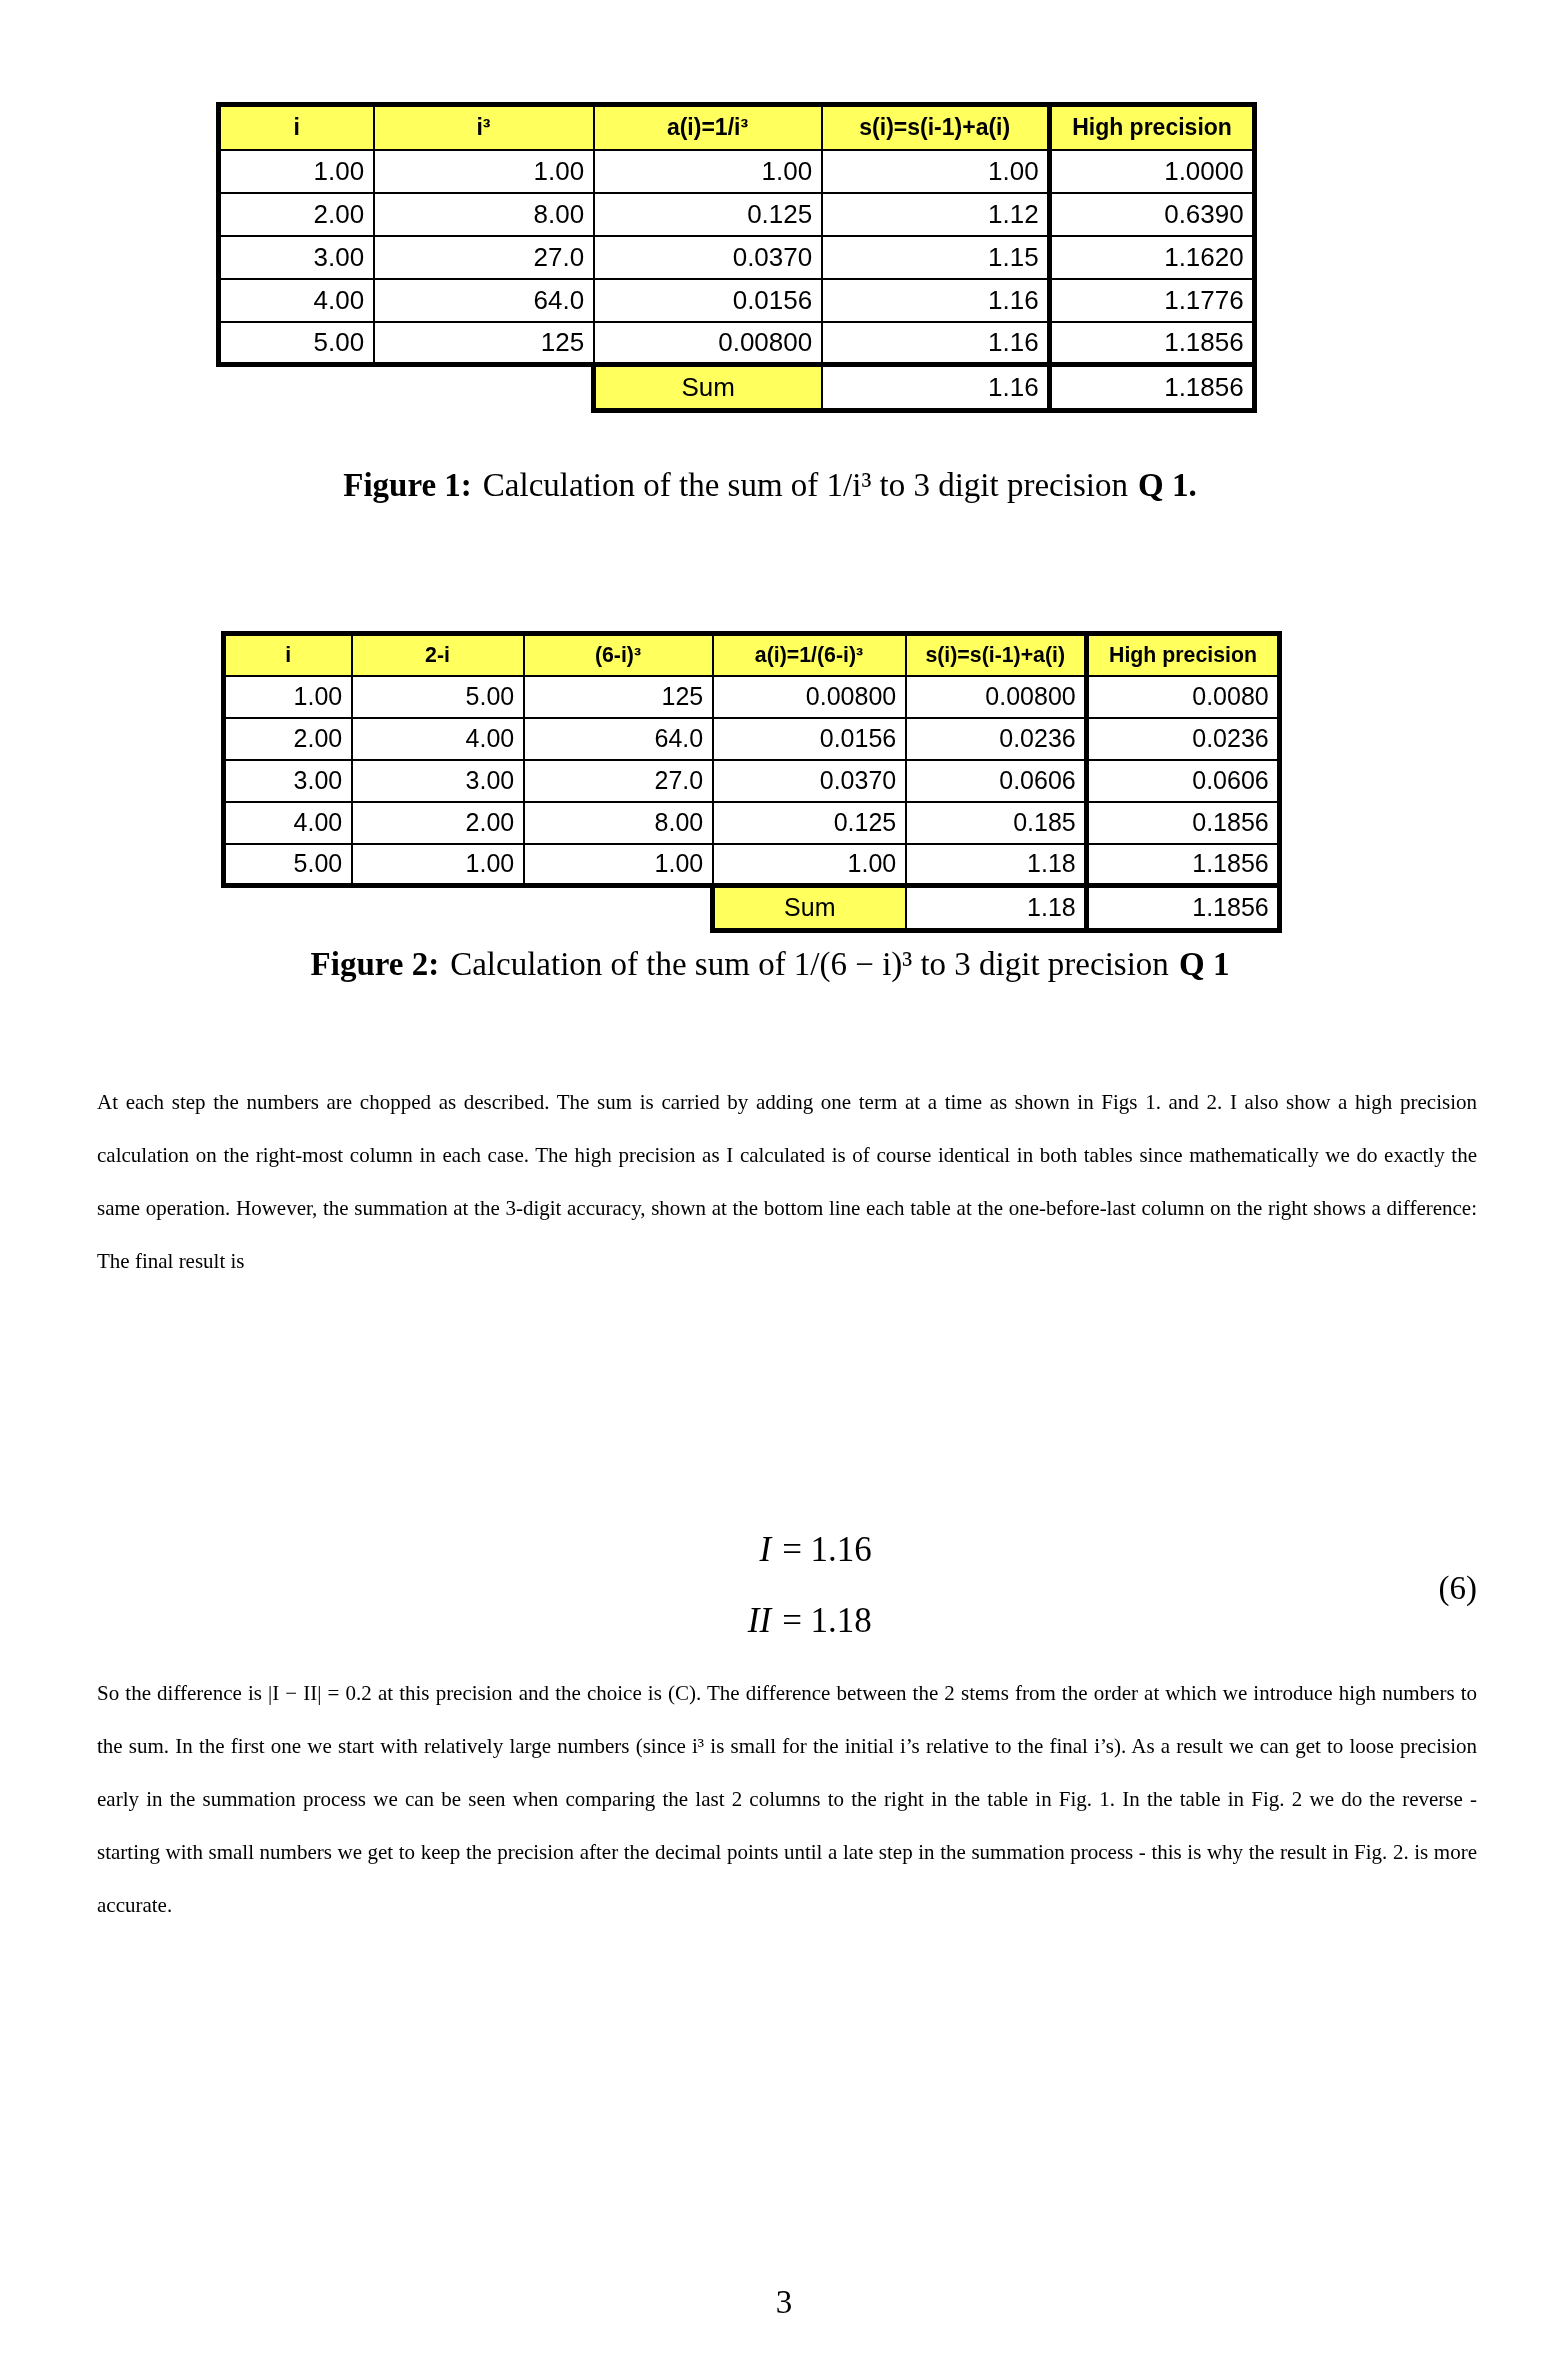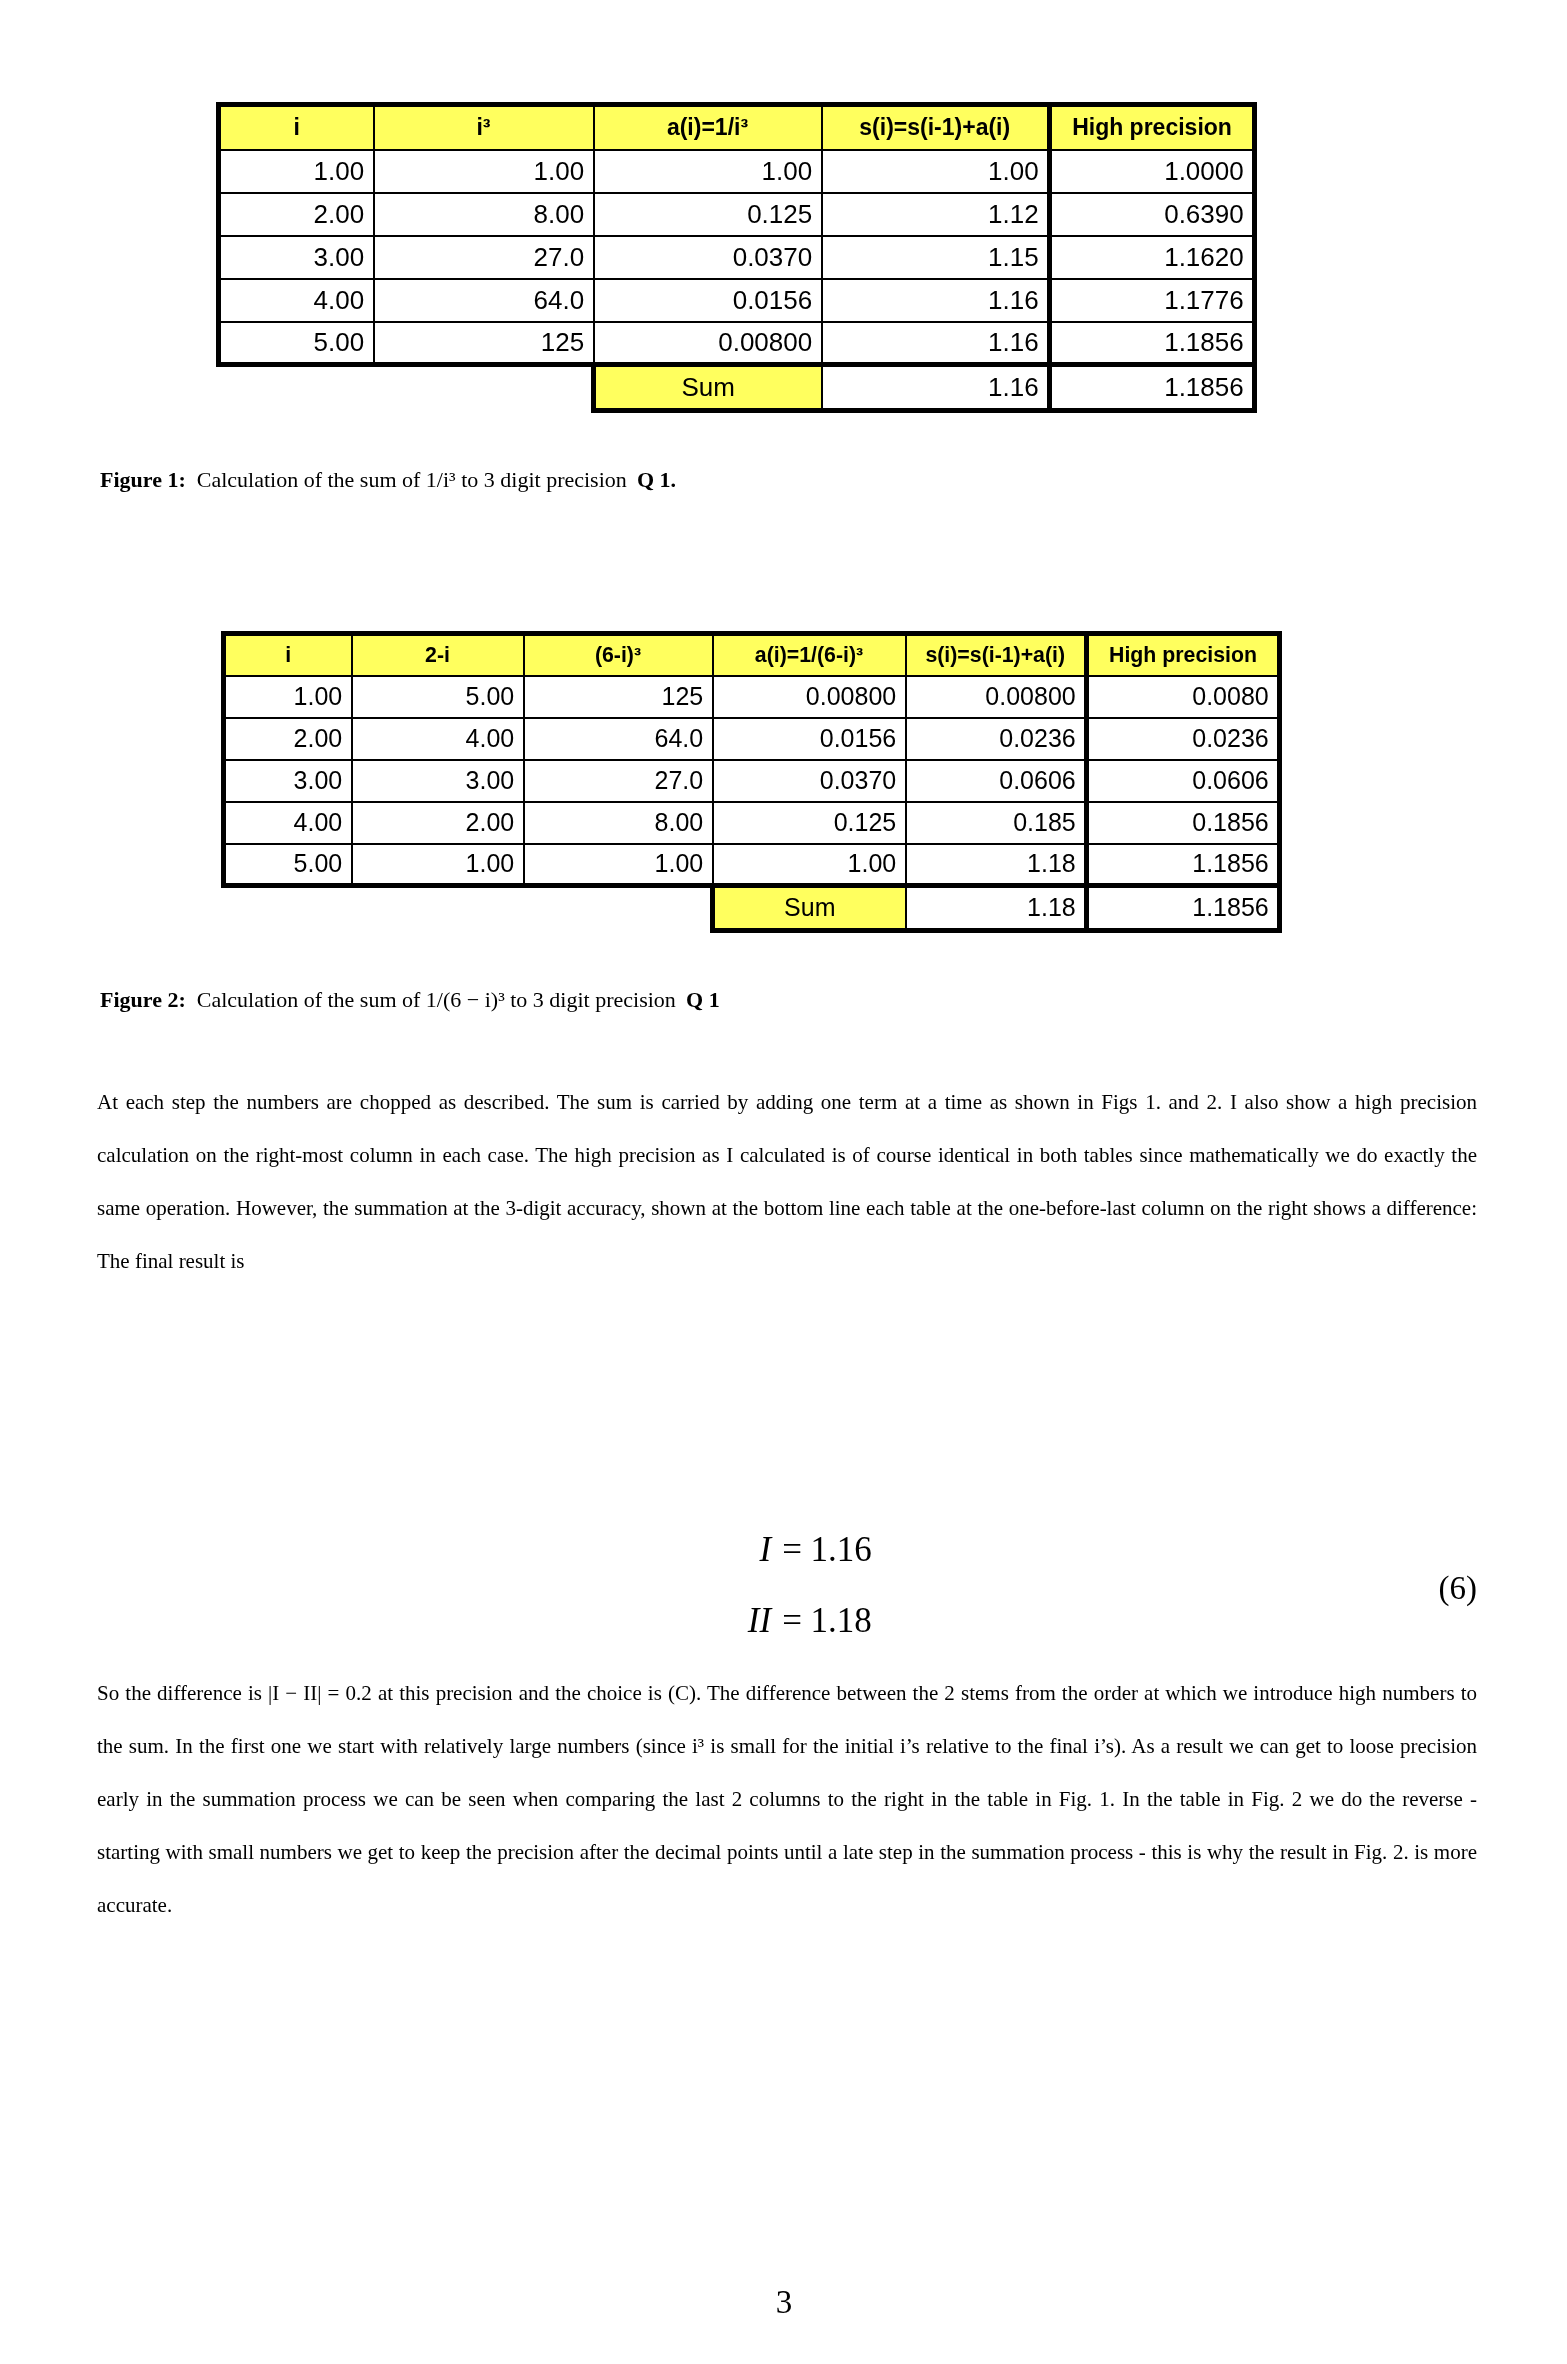--- a/index.html
+++ b/index.html
@@ -54,23 +54,23 @@
   td.sumlab {
     background: var(--header_yellow) !important;
     text-align: center !important;
     padding-right: 0 !important;
     margin-top: 15px;
   }
 
   
   .caption {
     position: absolute;
-    left: 100px; width: 1382px;
-    text-align: left;
-    font-size: 22px;
+    left: 79px; width: 1382px;
+    text-align: center;
+    font-size: 33px;
     white-space: nowrap;
   }
   .cap-label { font-weight: bold; }
   .cap-body  { margin-left: 11px; }
   .cap-tail  { margin-left: 10.2px; font-weight: bold; }
 
   
   .para {
     position: absolute;
     left: 97px; width: 1380px;
@@ -248,21 +248,21 @@
       <tbody>
         <tr>
           <td class="sumlab">Sum</td>
           <td>1.18</td>
           <td>1.1856</td>
         </tr>
       </tbody>
     </table>
   </div>
 
-  <div class="caption" style="top:946px;margin-top:41px;">
+  <div class="caption" style="top:946px;">
     <span class="cap-label">Figure 2:</span><span class="cap-body">Calculation of the sum of 1/(6 − i)³ to 3 digit precision</span><span class="cap-tail">Q 1</span>
   </div>
 
   <div class="para" style="top:1076px;">At each step the numbers are chopped as described.  The sum is carried by adding one term at a time as shown in Figs 1. and 2.  I also show a high precision calculation on the right-most column in each case. The high precision as I calculated is of course identical in both tables since mathematically we do exactly the same operation.  However, the summation at the 3-digit accuracy, shown at the bottom line each table at the one-before-last column on the right shows a difference: The final result is</div>
 
   <div class="eq-block">
     <div class="eq-lines">
       <div class="eq-row">
         <span class="eq-var">I</span>
         <span class="eq-rhs">= 1.16</span>

